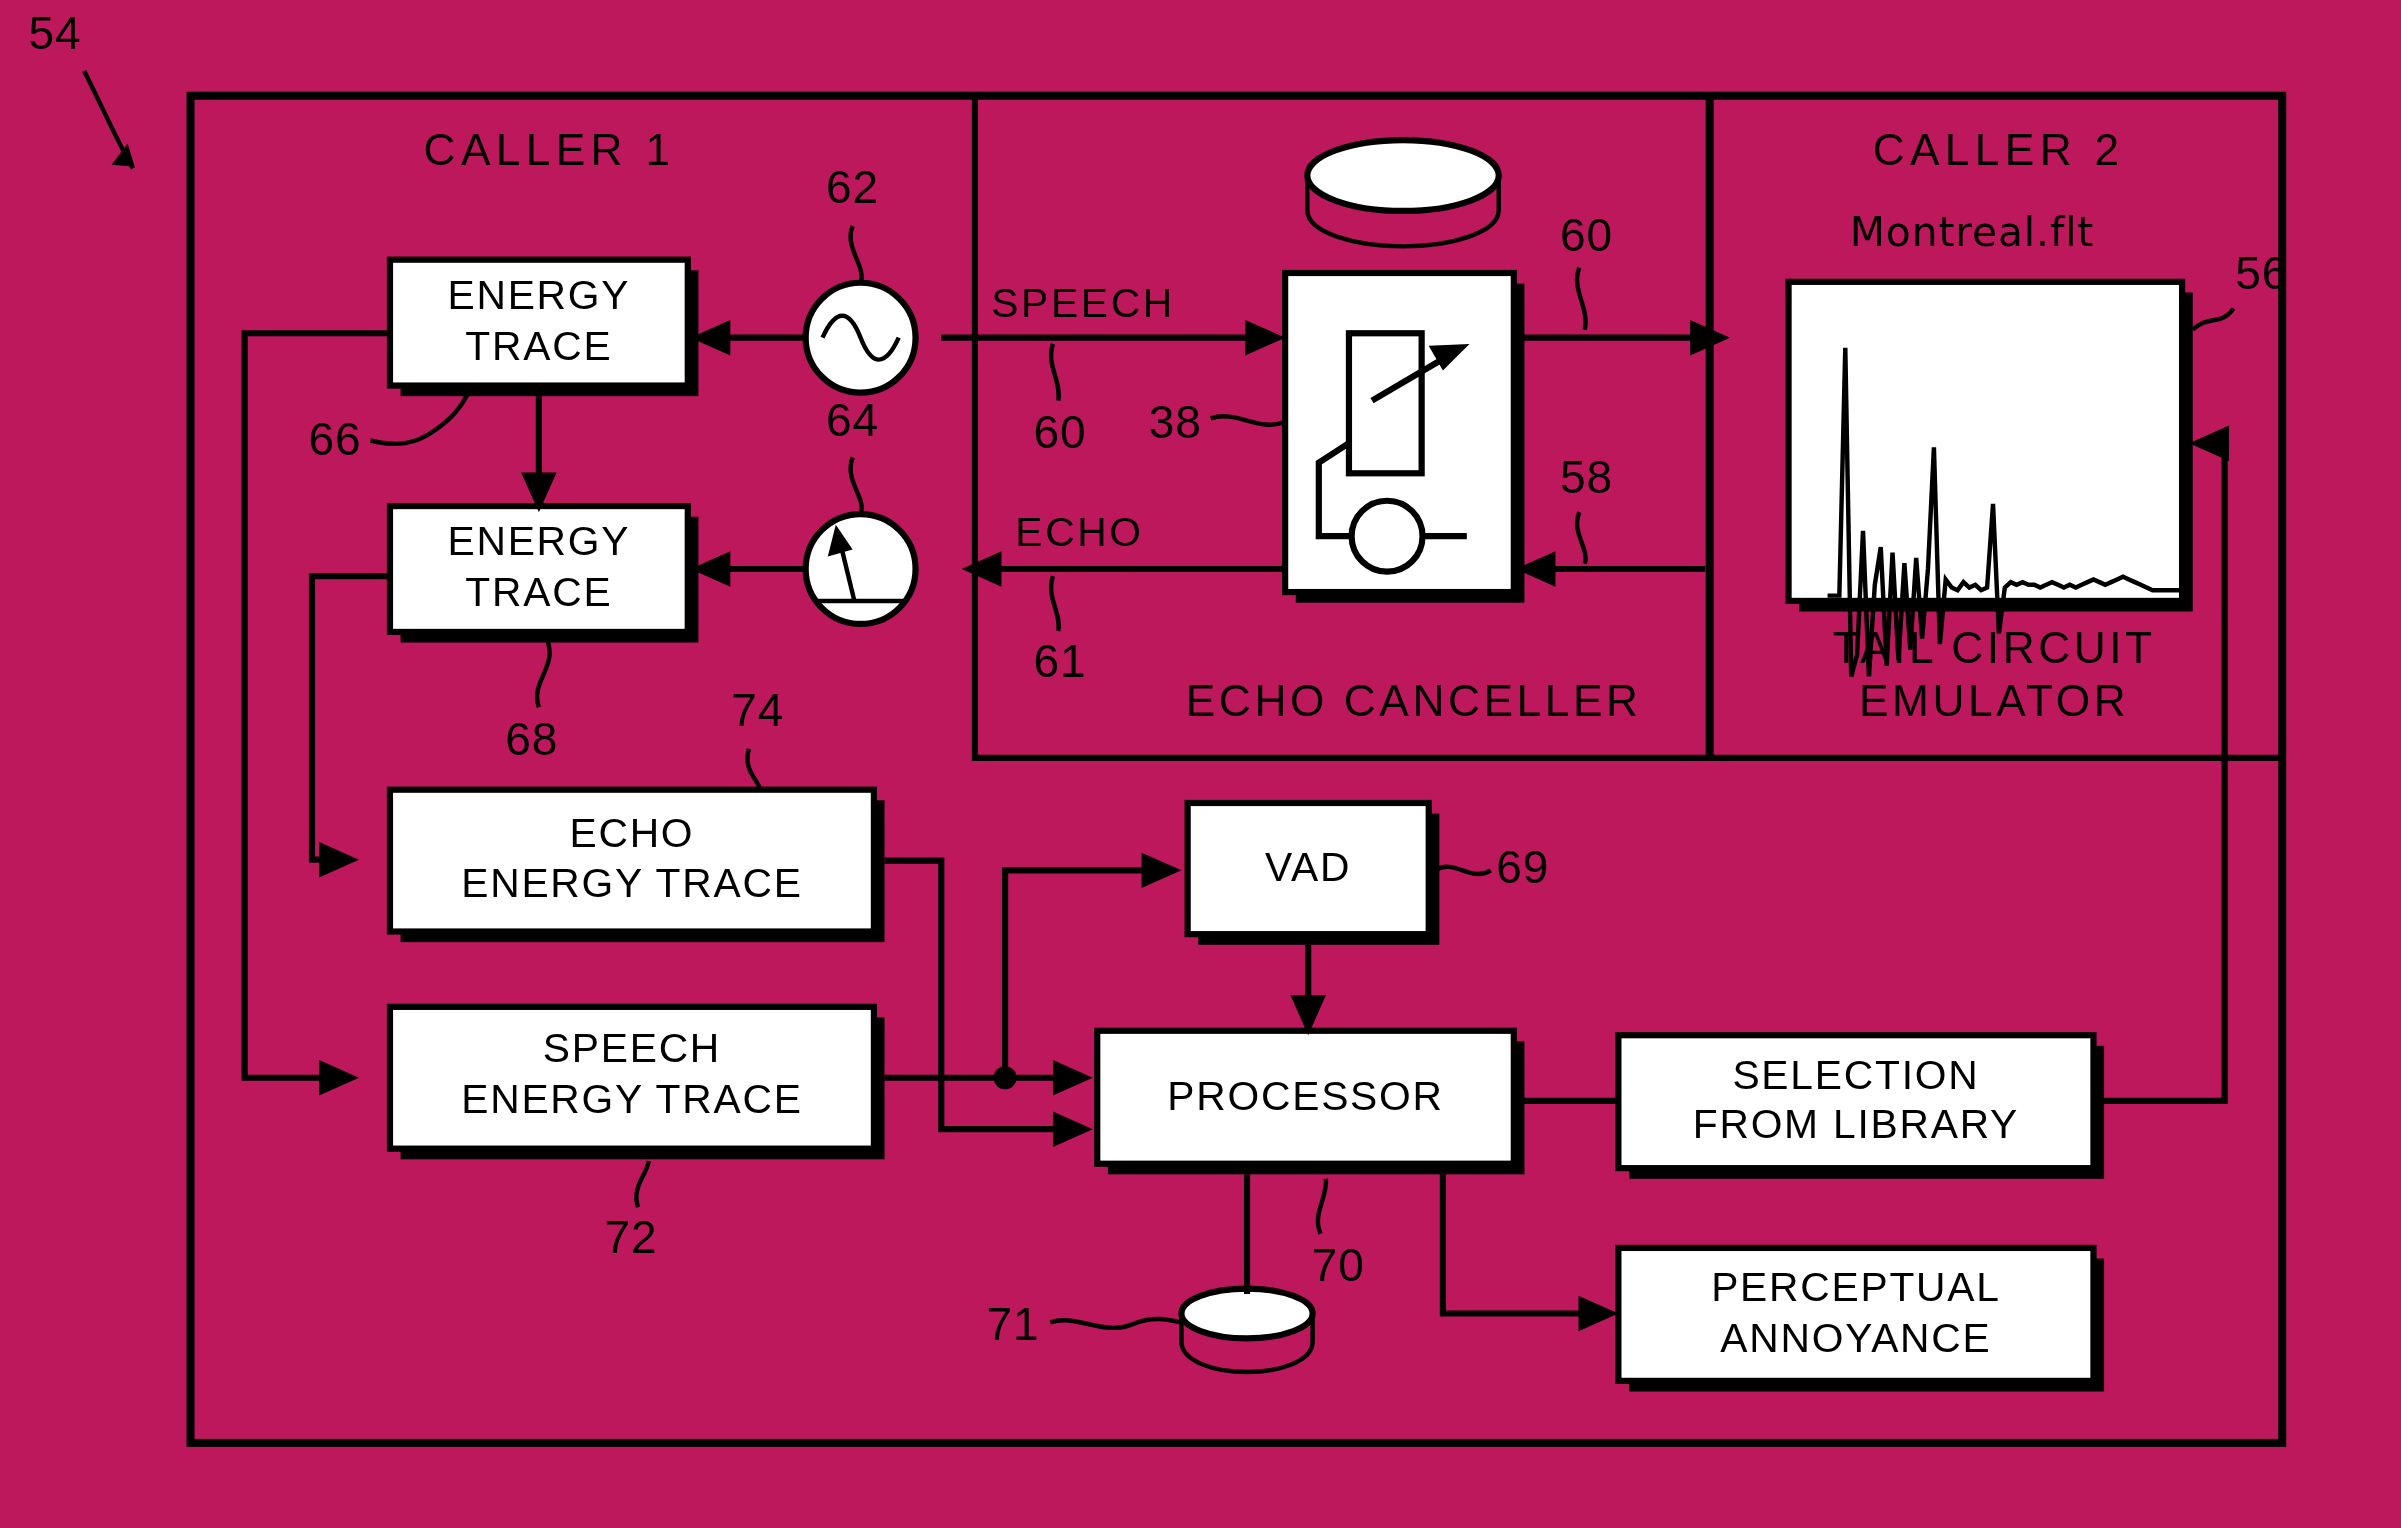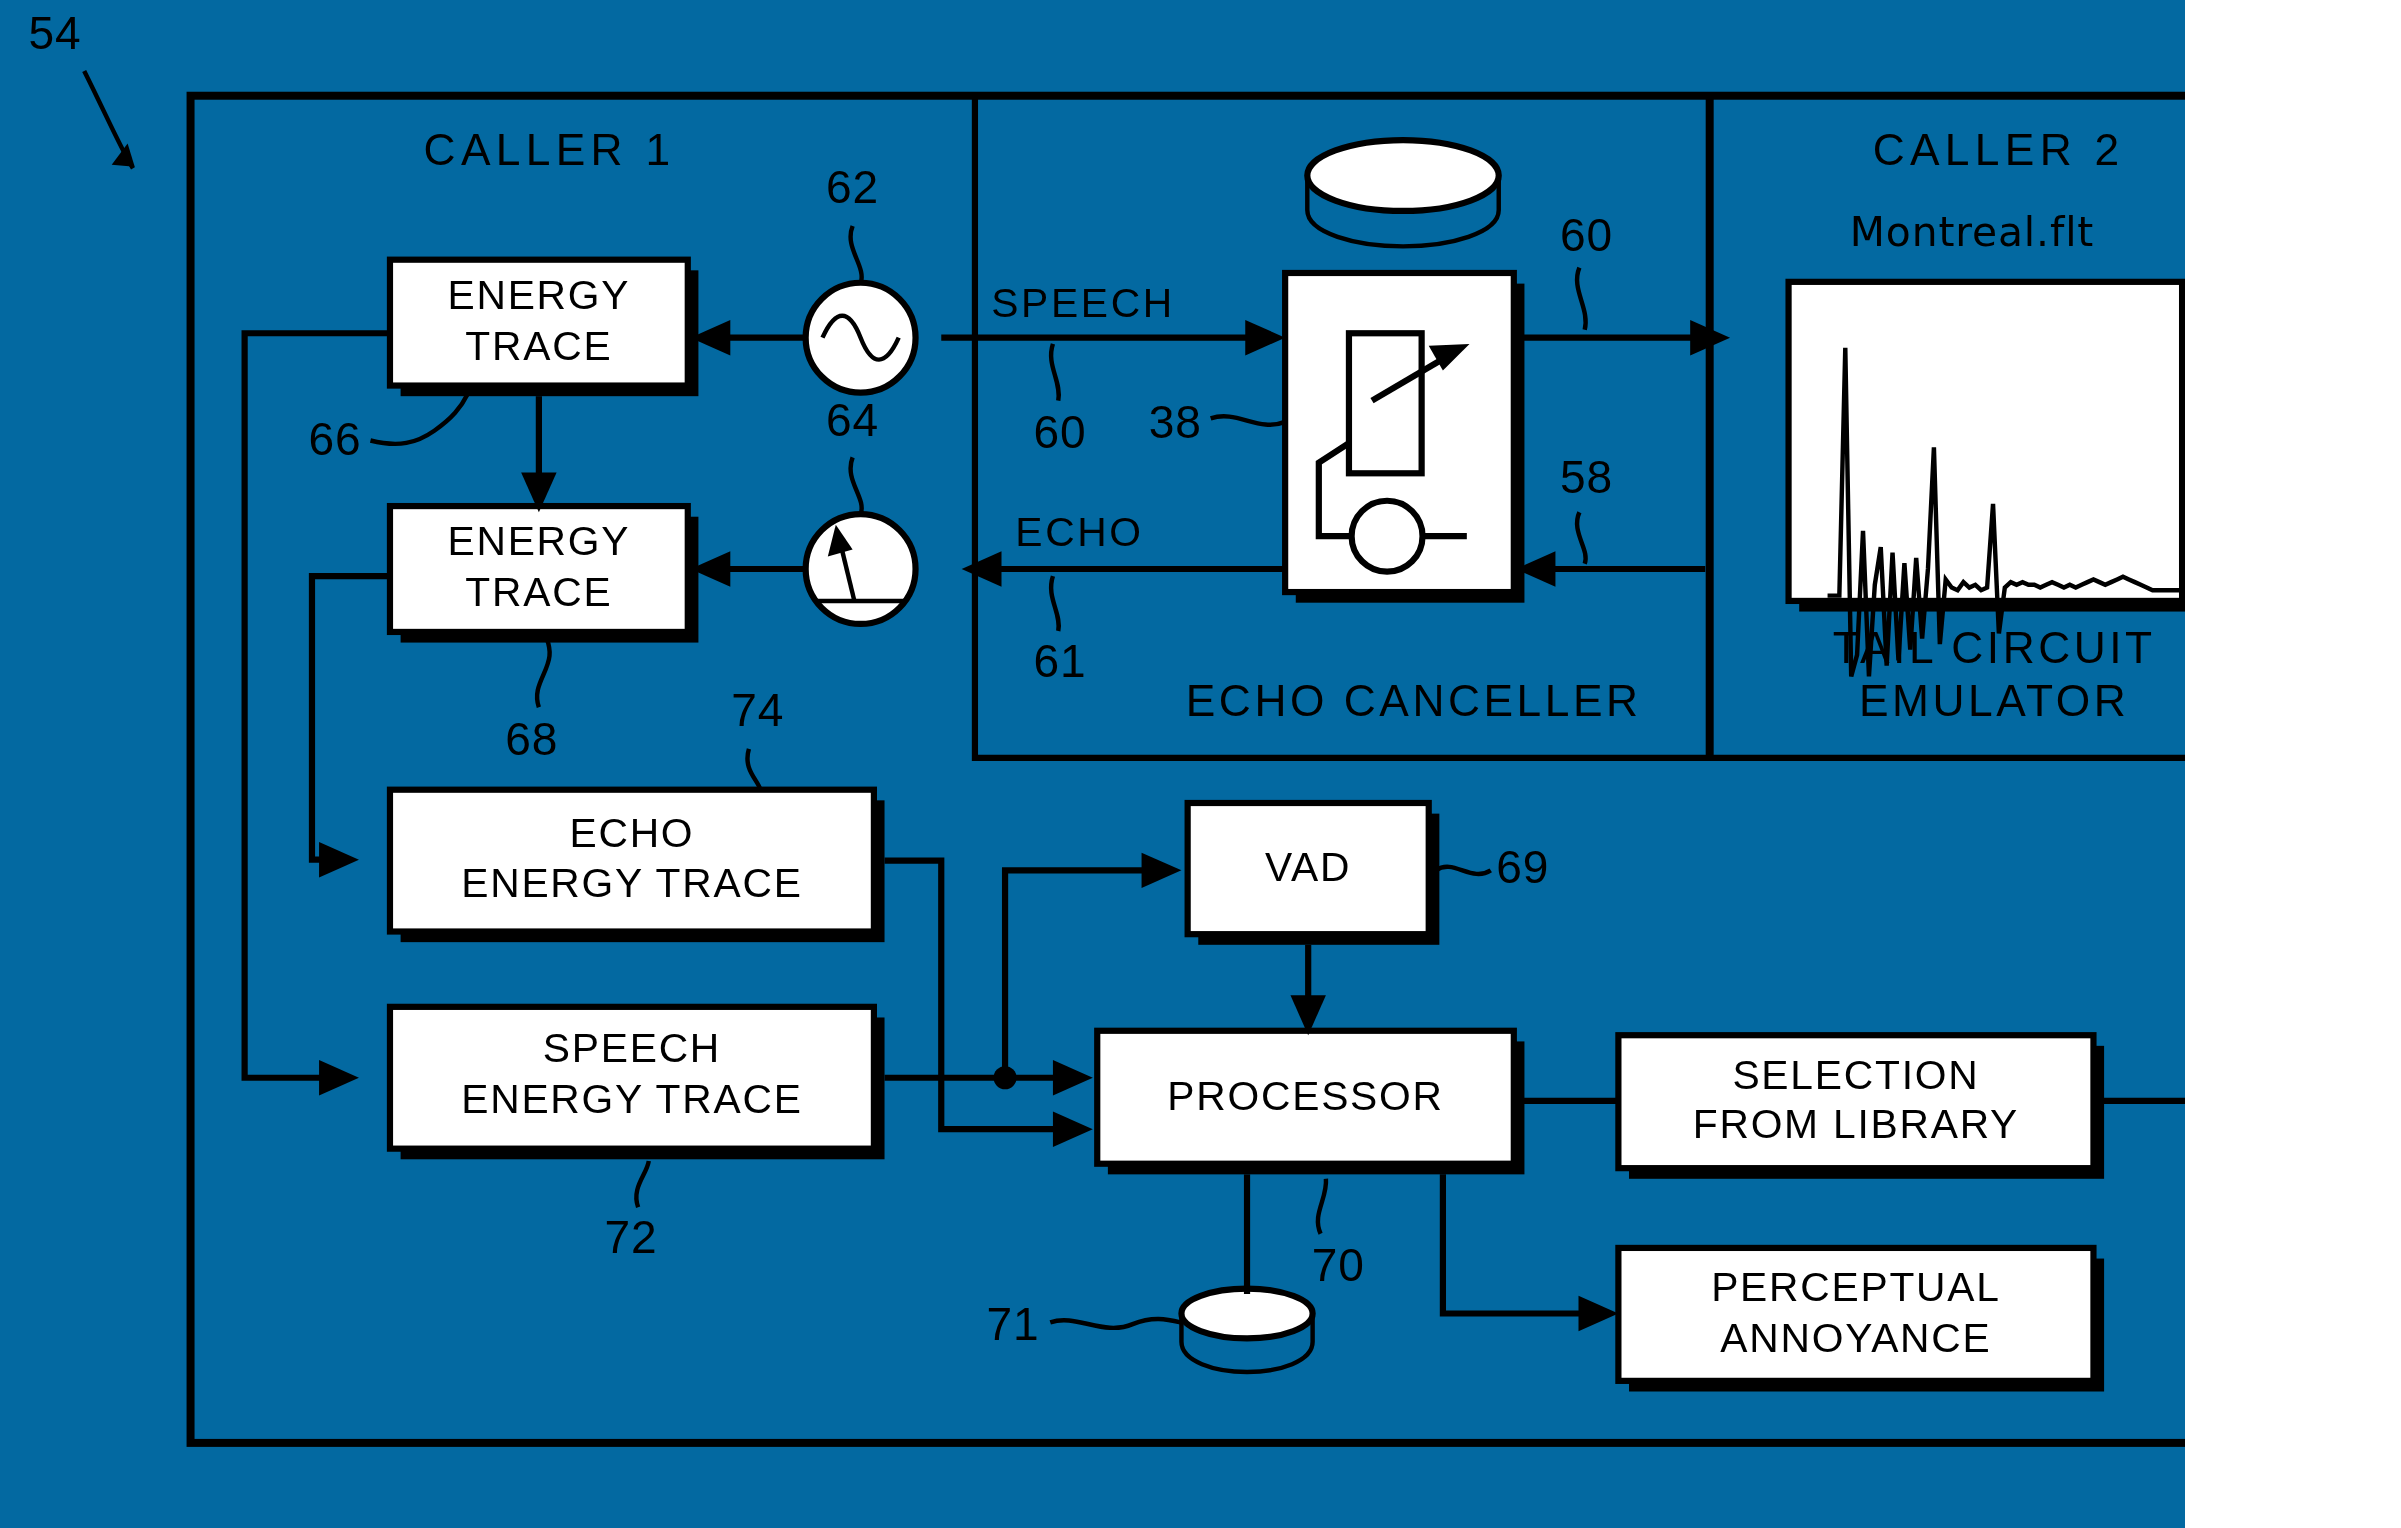--- a/index.html
+++ b/index.html
@@ -6,23 +6,23 @@
   html, body {
     margin: 0;
     padding: 0;
     background: #ffffff;
   }
   body {
     font-family: "Liberation Sans", sans-serif;
   }
   #figure-root {
     position: relative;
-    width: 2185px;
+    width: 2401px;
     height: 1528px;
-    background: #0369a1;
+    background: #be185d;
     overflow: hidden;
   }
   svg#figure-svg {
     display: block;
     width: 2401px;
     height: 1528px;
   }
   .ln        { stroke: #000000; fill: none; stroke-width: 7; }
   .ln-thin   { stroke: #000000; fill: none; stroke-width: 5; }
   .ln-lead   { stroke: #000000; fill: none; stroke-width: 5; }

